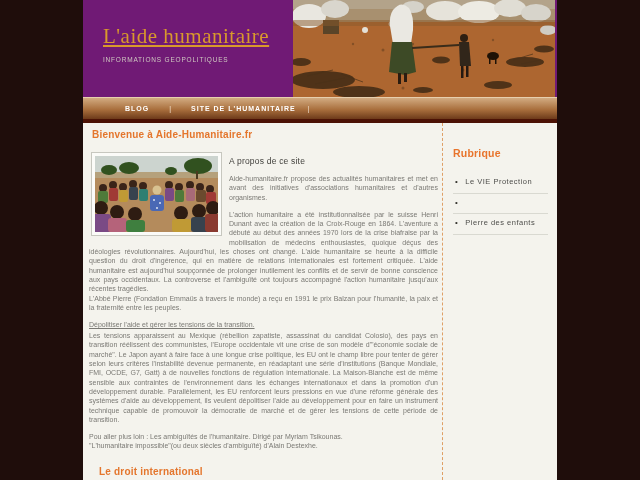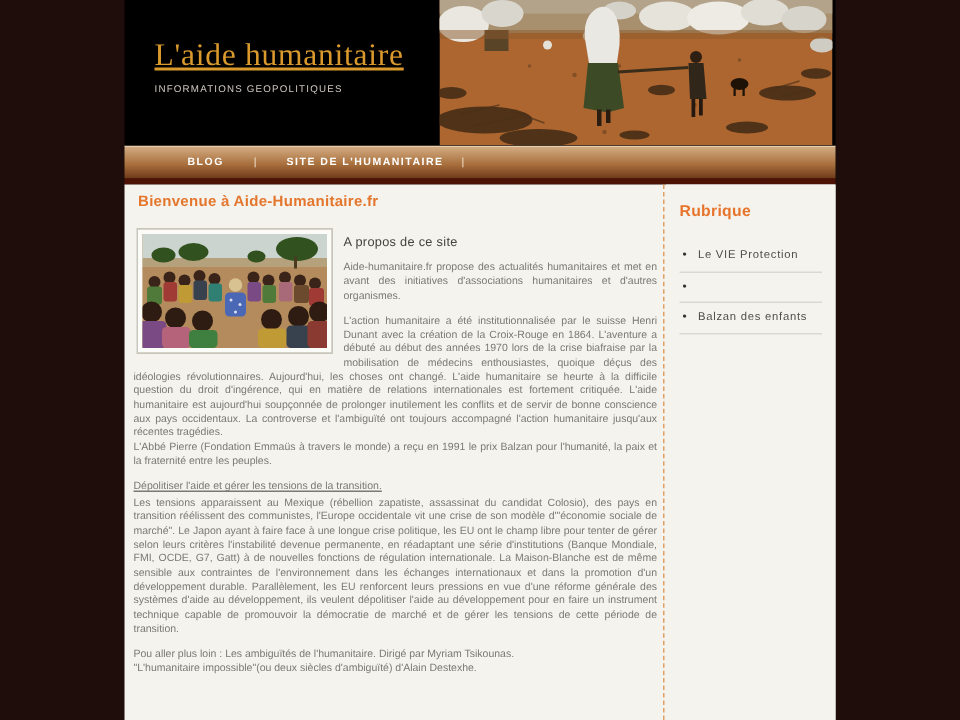--- a/index.html
+++ b/index.html
@@ -5,21 +5,21 @@
   * { margin:0; padding:0; box-sizing:border-box; }
   html,body { width:640px; height:480px; overflow:hidden; }
   body {
     background:#1f0d0b;
     font-family:"Liberation Sans", sans-serif;
     -webkit-font-smoothing:antialiased;
   }
   .site { width:474px; margin:0 auto; height:480px; background:#1f0d0b; }
 
   
-  .header { position:relative; height:97px; background:#000000; overflow:hidden; }
+  .header { position:relative; height:97px; background:#701a75; overflow:hidden; }
   .title-block { position:absolute; left:20px; top:24px; }
   .site-title {
     font-family:"Liberation Serif", serif;
     font-size:21px; color:#d9992c; text-decoration:underline;
     letter-spacing:.5px; cursor:pointer;
   }
   .tagline { margin-top:7px; font-size:6.5px; color:#cfc8c1; letter-spacing:.8px; }
   .header-photo { position:absolute; top:0; right:2px; width:262px; height:97px; display:block; }
 
   
@@ -67,21 +67,21 @@
   .trans-link {
     display:inline-block; font-size:7px; line-height:9.3px; color:#7a7974;
     text-decoration:underline; margin-top:8px; cursor:pointer;
   }
   .droit-heading {
     font-size:10px; font-weight:bold; color:#e4762d;
     margin:15px 0 2px 10px; letter-spacing:.2px;
   }
 
   
-  .sidebar { width:113px; padding:12px 9px 0 9px; background:#f4f3ed; }
+  .sidebar { width:113px; padding:24px 9px 0 9px; background:#f4f3ed; }
   .rubrique {
     font-size:10.5px; font-weight:bold; color:#e8742c; letter-spacing:.2px;
   }
   .side-list { list-style:none; margin-top:14px; }
   .side-item {
     display:flex; gap:7px; align-items:flex-start;
     padding:4px 0 6px 2px; border-bottom:1px solid #d9d9d1;
     font-size:7.5px; color:#4e4e4b; letter-spacing:.5px; line-height:9.5px;
     cursor:pointer;
   }
@@ -247,34 +247,35 @@
         <div class="about-heading">A propos de ce site</div>
         <p>Aide-humanitaire.fr propose des actualités humanitaires et met en avant des initiatives d'associations humanitaires et d'autres organismes.</p>
         <p>L'action humanitaire a été institutionnalisée par le suisse Henri Dunant avec la création de la Croix-Rouge en 1864. L'aventure a débuté au début des années 1970 lors de la crise biafraise par la mobilisation de médecins enthousiastes, quoique déçus des idéologies révolutionnaires. Aujourd'hui, les choses ont changé. L'aide humanitaire se heurte à la difficile question du droit d'ingérence, qui en matière de relations internationales est fortement critiquée. L'aide humanitaire est aujourd'hui soupçonnée de prolonger inutilement les conflits et de servir de bonne conscience aux pays occidentaux. La controverse et l'ambiguïté ont toujours accompagné l'action humanitaire jusqu'aux récentes tragédies.</p>
         <p class="cont">L'Abbé Pierre (Fondation Emmaüs à travers le monde) a reçu en 1991 le prix Balzan pour l'humanité, la paix et la fraternité entre les peuples.</p>
         <a class="trans-link">Dépolitiser l'aide et gérer les tensions de la transition.</a>
         <p class="cont">Les tensions apparaissent au Mexique (rébellion zapatiste, assassinat du candidat Colosio), des pays en transition réélissent des communistes, l'Europe occidentale vit une crise de son modèle d'"économie sociale de marché". Le Japon ayant à faire face à une longue crise politique, les EU ont le champ libre pour tenter de gérer selon leurs critères l'instabilité devenue permanente, en réadaptant une série d'institutions (Banque Mondiale, FMI, OCDE, G7, Gatt) à de nouvelles fonctions de régulation internationale. La Maison-Blanche est de même sensible aux contraintes de l'environnement dans les échanges internationaux et dans la promotion d'un développement durable. Parallèlement, les EU renforcent leurs pressions en vue d'une réforme générale des systèmes d'aide au développement, ils veulent dépolitiser l'aide au développement pour en faire un instrument technique capable de promouvoir la démocratie de marché et de gérer les tensions de cette période de transition.</p>
         <p>Pou aller plus loin : Les ambiguïtés de l'humanitaire. Dirigé par Myriam Tsikounas.</p>
         <p class="cont">"L'humanitaire impossible"(ou deux siècles d'ambiguïté) d'Alain Destexhe.</p>
       </div>
 
+      <div class="droit-heading">Le droit international</div>
 
     </div>
 
     <div class="sidebar">
       <div class="rubrique">Rubrique</div>
       <ul class="side-list">
         <li class="side-item">
           <span class="bullet">•</span>
           <span>Le VIE Protection</span>
         </li>
         <li class="side-item">
           <span class="bullet">•</span>
         </li>
         <li class="side-item">
           <span class="bullet">•</span>
-          <span>Balzan des enfants</span>
+          <span>Pierre des enfants</span>
         </li>
       </ul>
     </div>
 
   </div>
 </div>
 
 </body></html>

